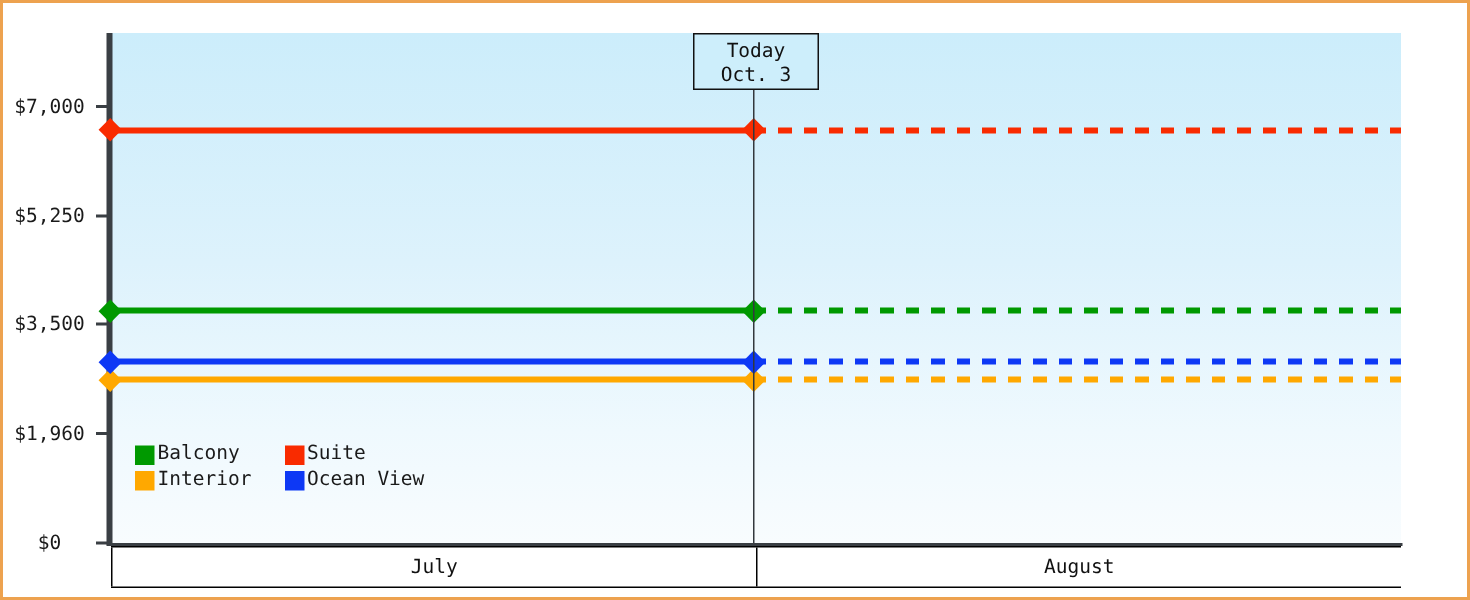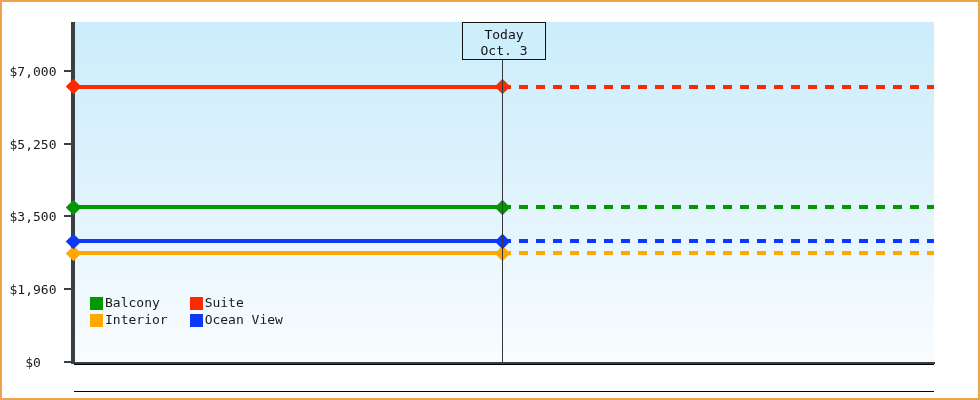--- a/index.html
+++ b/index.html
@@ -230,20 +230,22 @@
         <span class="legend-swatch" style="background: rgb(255, 168, 0);"></span>
         <span class="legend-label">Interior</span>
       </div>
       <div class="legend-item">
         <span class="legend-swatch" style="background: rgb(13, 56, 245);"></span>
         <span class="legend-label">Ocean View</span>
       </div>
     </div>
 
   <div id="month-bar">
+      <div class="month-cell">July</div>
+      <div class="month-cell">August</div>
     </div>
 
 <div class="y-tick" style="top: 68px;"></div>
     <div class="y-tick" style="top: 141px;"></div>
     <div class="y-tick" style="top: 213px;"></div>
     <div class="y-tick" style="top: 286px;"></div>
     <div class="y-tick" style="top: 359px;"></div>
   </div>
 
 </body></html>

